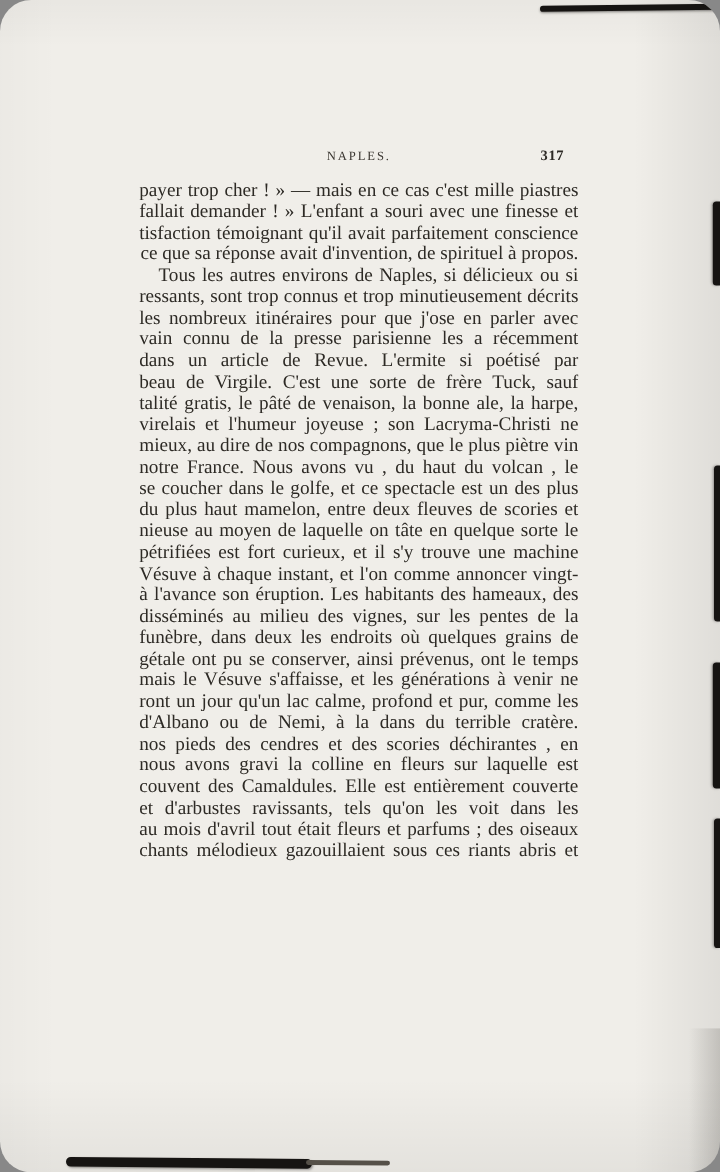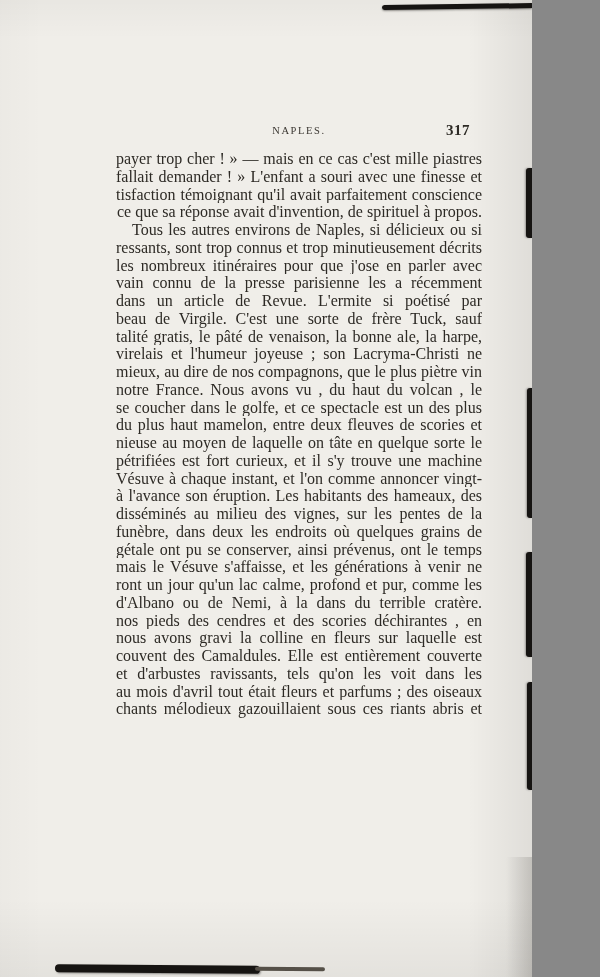--- a/index.html
+++ b/index.html
@@ -2,28 +2,29 @@
 <html style="--paper: #f0eee9; --ink: #2d2a25; --header_ink: #3a3631; --artifact: #161412;"><head>
 <meta charset="utf-8">
 <style>
   html, body {
     margin: 0;
     padding: 0;
     background: #888;
   }
   .page {
     position: relative;
-    width: 532px;
+    width: 600px;
     height: 977px;
     overflow: hidden;
     background:
       linear-gradient(180deg, rgba(0,0,0,0.03) 0%, rgba(0,0,0,0) 4%, rgba(0,0,0,0) 92%, rgba(0,0,0,0.05) 100%),
       linear-gradient(90deg, rgba(0,0,0,0.02) 0%, rgba(0,0,0,0) 8%, rgba(0,0,0,0) 88%, rgba(0,0,0,0.07) 100%),
       var(--paper, #f0eee9);
     font-family: "Liberation Serif", "DejaVu Serif", serif;
+    border-radius: 26px;
   }
 
   
   .header {
     position: absolute;
     left: 116px;
     top: 125px;
     width: 366px;
     height: 18px;
   }
@@ -31,21 +32,21 @@
     display: block;
     text-align: center;
     font-size: 10.5px;
     letter-spacing: 1.6px;
     color: var(--header_ink, #3a3631);
   }
   .page-number {
     position: absolute;
     right: 12px;
     top: -3px;
-    font-size: 15px;
+    font-size: 12px;
     font-weight: 700;
     letter-spacing: 0.5px;
     color: var(--ink, #2d2a25);
   }
 
   
   .text-block {
     position: absolute;
     left: 116px;
     top: 150px;

